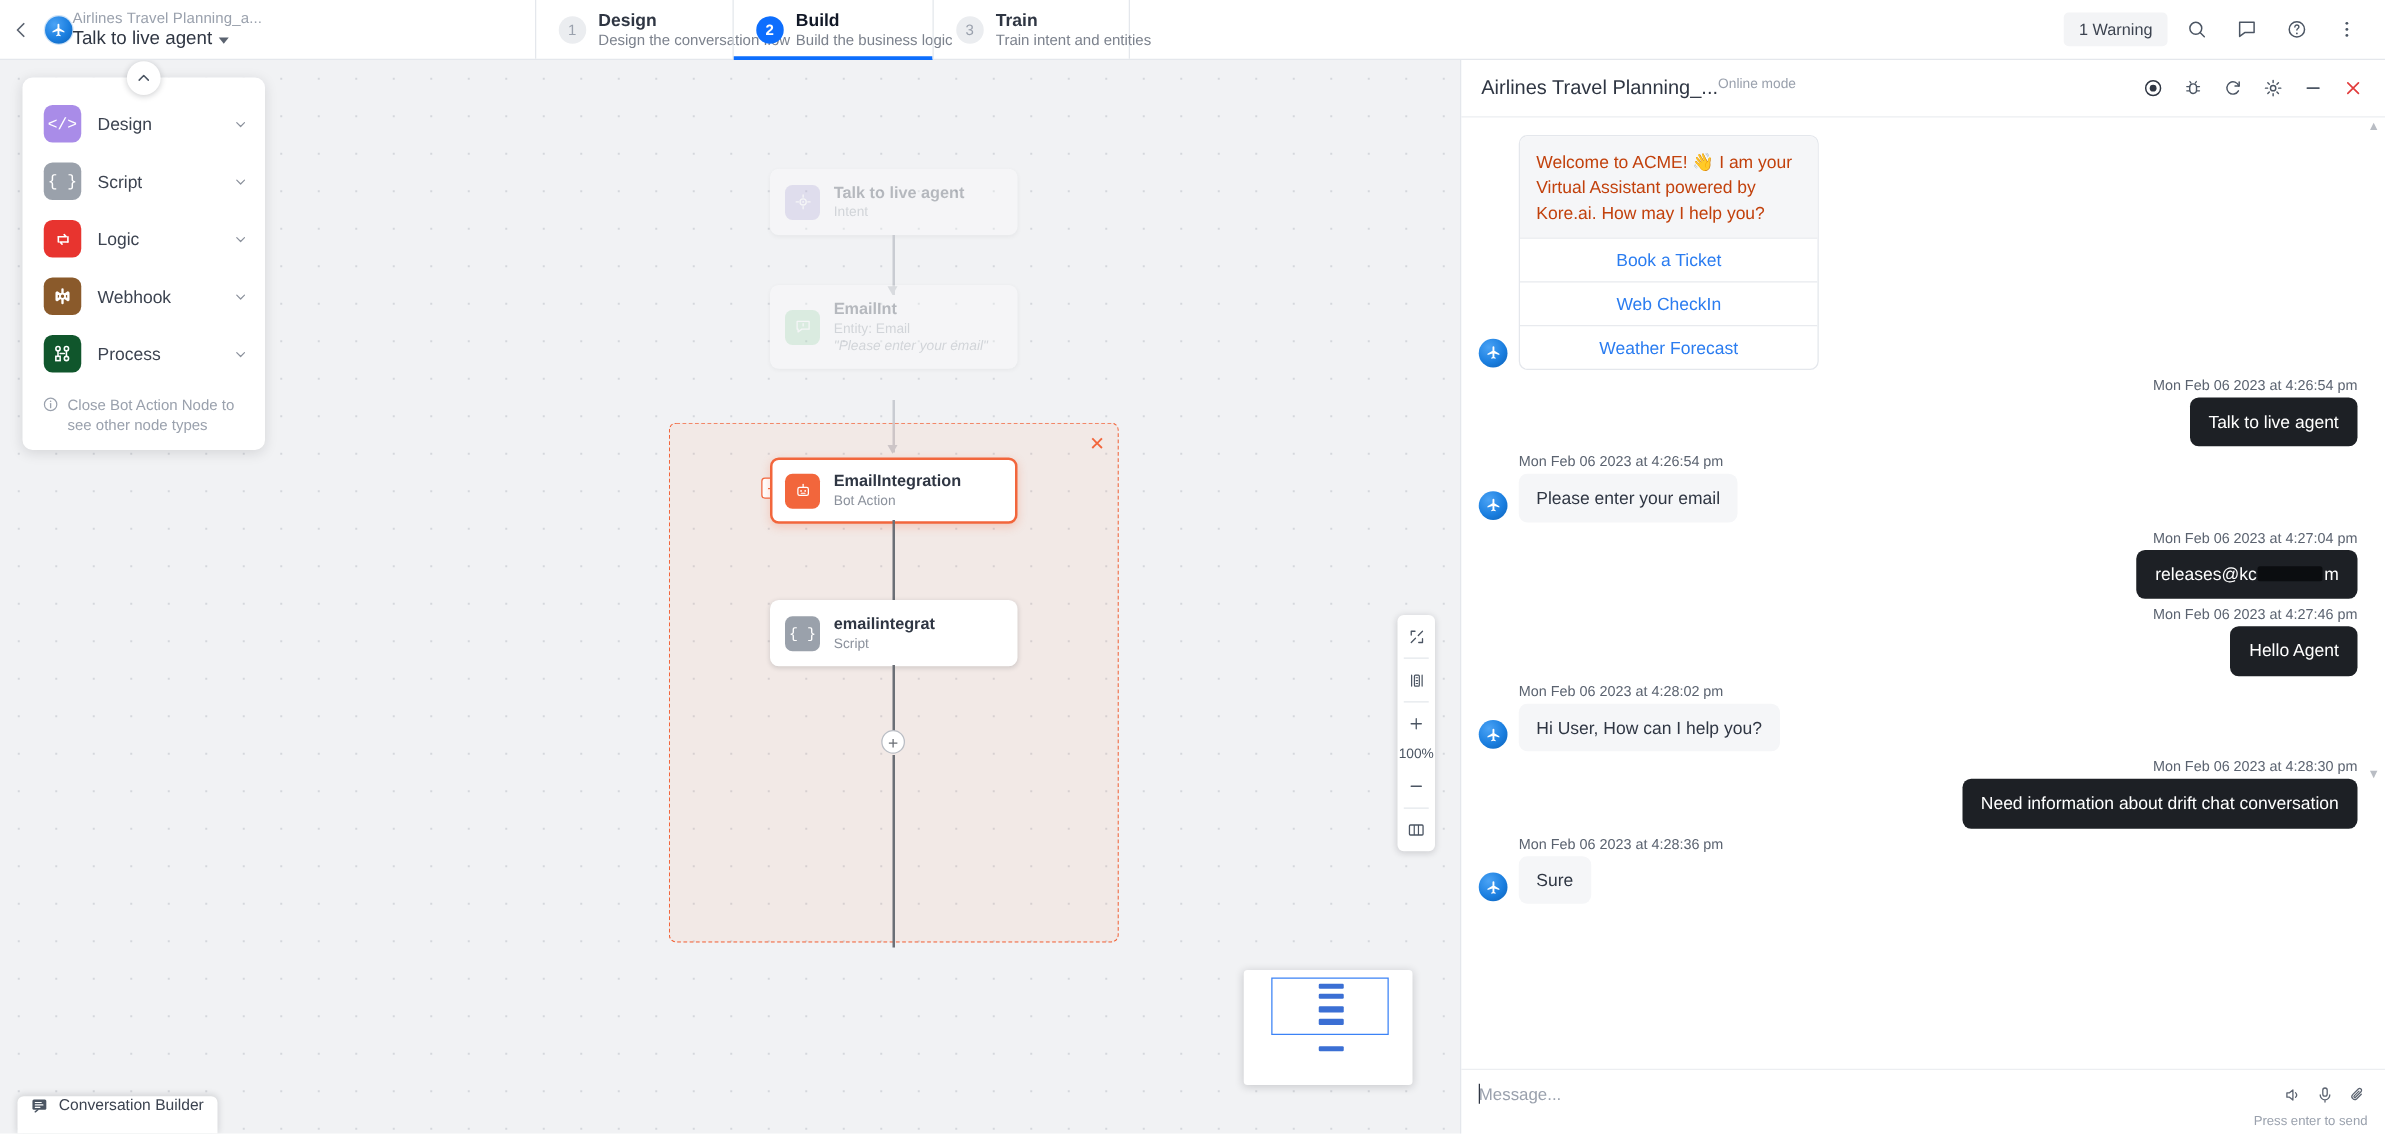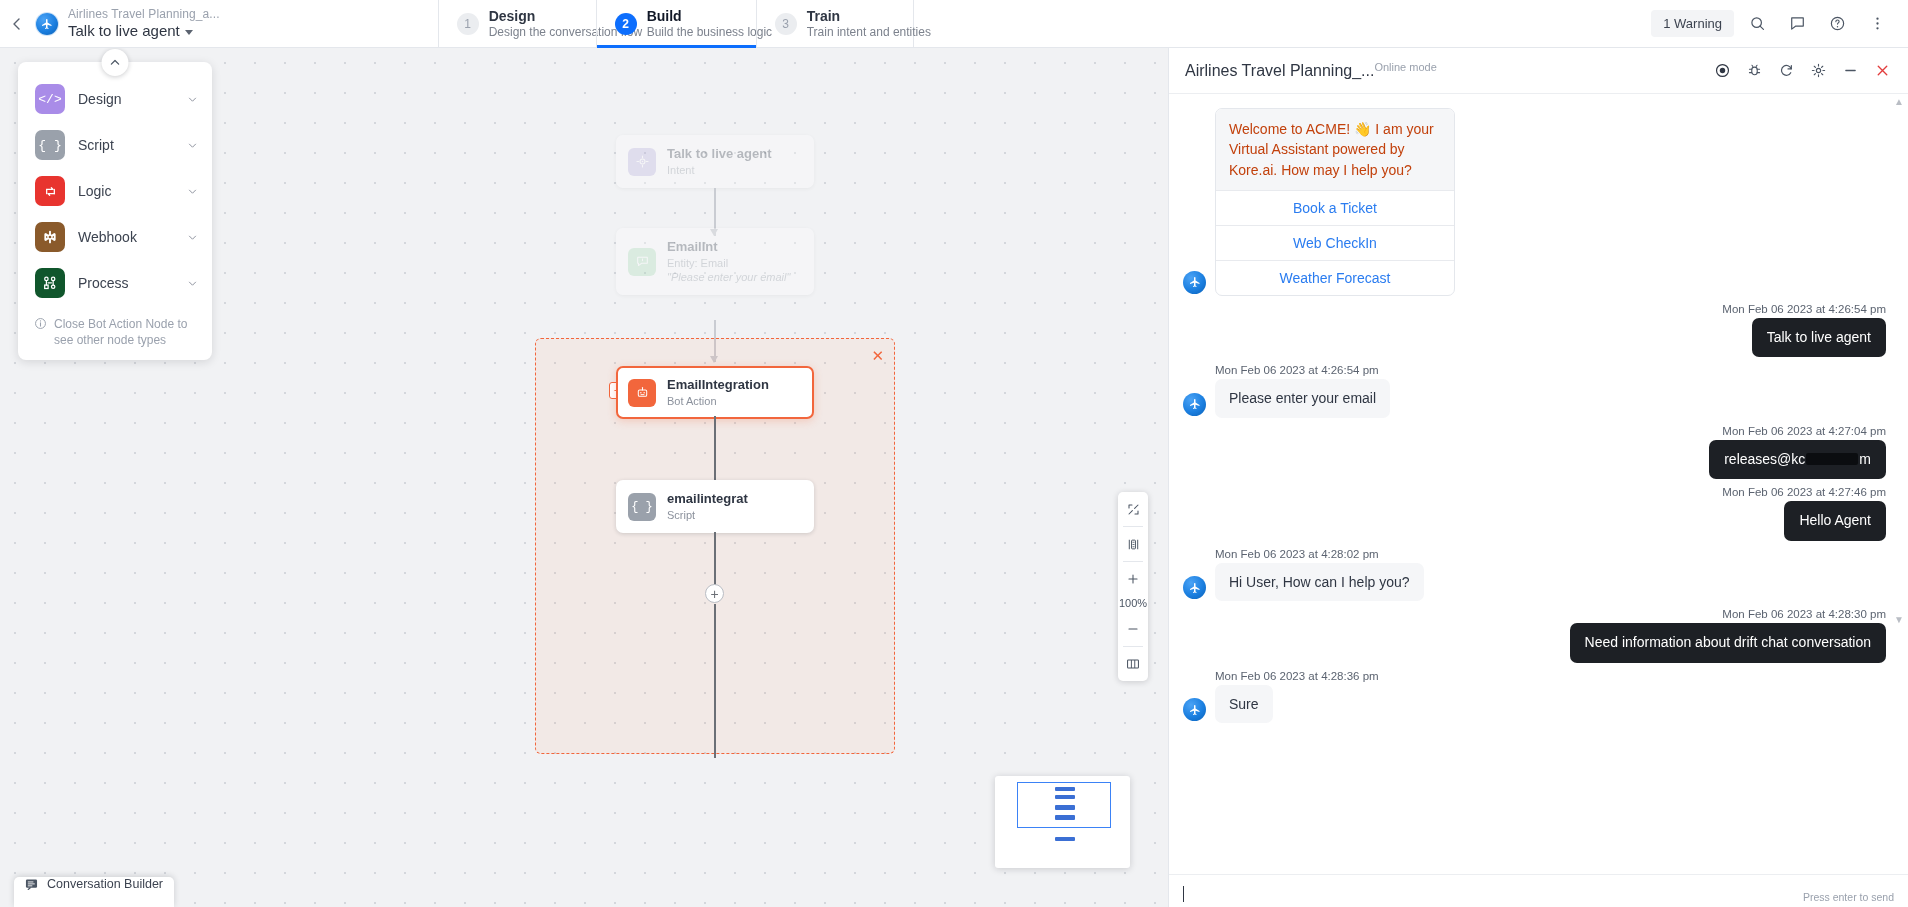--- a/index.html
+++ b/index.html
@@ -13,21 +13,21 @@
   
   .topbar {
     position: absolute; top: 0; left: 0; width: 1908px; height: 48px;
     background: #fff; border-bottom: 1px solid #e4e7ec;
     display: flex; align-items: stretch; z-index: 40;
   }
   .tb-back {
     width: 34px; display: flex; align-items: center; justify-content: center;
     color: #5b6370; cursor: pointer;
   }
-  .tb-bot { display: flex; align-items: center; gap: 10px; padding-left: 2px; }
+  .tb-bot { display: flex; align-items: center; padding-left: 2px; }
   .bot-avatar {
     width: 22px; height: 22px; border-radius: 50%;
     background: radial-gradient(circle at 35% 30%, #4ba3f5 0%, #1b7fe0 55%, #0a5fb5 100%);
     display: flex; align-items: center; justify-content: center;
     color: #fff; font-size: 11px; box-shadow: 0 0 0 1px #cfe3f7;
   }
   .bot-meta { display: flex; flex-direction: column; line-height: 1.25; }
   .bot-name { font-size: 12px; color: #9aa1ad; letter-spacing: .1px; }
   .bot-flow { font-size: 15px; color: #2f3643; display: flex; align-items: center; gap: 5px; }
   .caret-dn {
@@ -651,16 +651,36 @@
         </div>
         <div class="bubble-bot">Sure</div>
       </div>
 
       <div class="scroll-arrow" style="top:2px;">▲</div>
       <div class="scroll-arrow" style="top:520px;">▼</div>
     </div>
 
     <div class="chat-foot">
       <div class="caret-bar"></div>
+      <div class="foot-row">
+        <input class="msg-input" type="text" placeholder="Message..." style="">
+        <div class="foot-ico">
+          <svg width="16" height="16" viewBox="0 0 20 20" fill="none">
+            <path d="M4.4 7.8h2.6L10.4 5v10L7 12.2H4.4z" stroke="#5b6370" stroke-width="1.3" stroke-linejoin="round"></path>
+            <path d="M13 7.6a3.4 3.4 0 0 1 0 4.8" stroke="#5b6370" stroke-width="1.3" stroke-linecap="round"></path>
+          </svg>
+        </div>
+        <div class="foot-ico">
+          <svg width="16" height="16" viewBox="0 0 20 20" fill="none">
+            <rect x="7.8" y="3" width="4.4" height="8.2" rx="2.2" stroke="#5b6370" stroke-width="1.3"></rect>
+            <path d="M5.2 10a4.8 4.8 0 0 0 9.6 0M10 14.8V17" stroke="#5b6370" stroke-width="1.3" stroke-linecap="round"></path>
+          </svg>
+        </div>
+        <div class="foot-ico">
+          <svg width="16" height="16" viewBox="0 0 20 20" fill="none">
+            <path d="M13.8 9.2 9.3 13.7a2.9 2.9 0 0 1-4.1-4.1l5.6-5.6a1.9 1.9 0 0 1 2.7 2.7l-5.5 5.5a.9.9 0 0 1-1.3-1.3l4.8-4.8" stroke="#5b6370" stroke-width="1.25" stroke-linecap="round" stroke-linejoin="round"></path>
+          </svg>
+        </div>
+      </div>
       <div class="foot-hint">Press enter to send</div>
     </div>
   </div>
 </div>
 
 </body></html>

